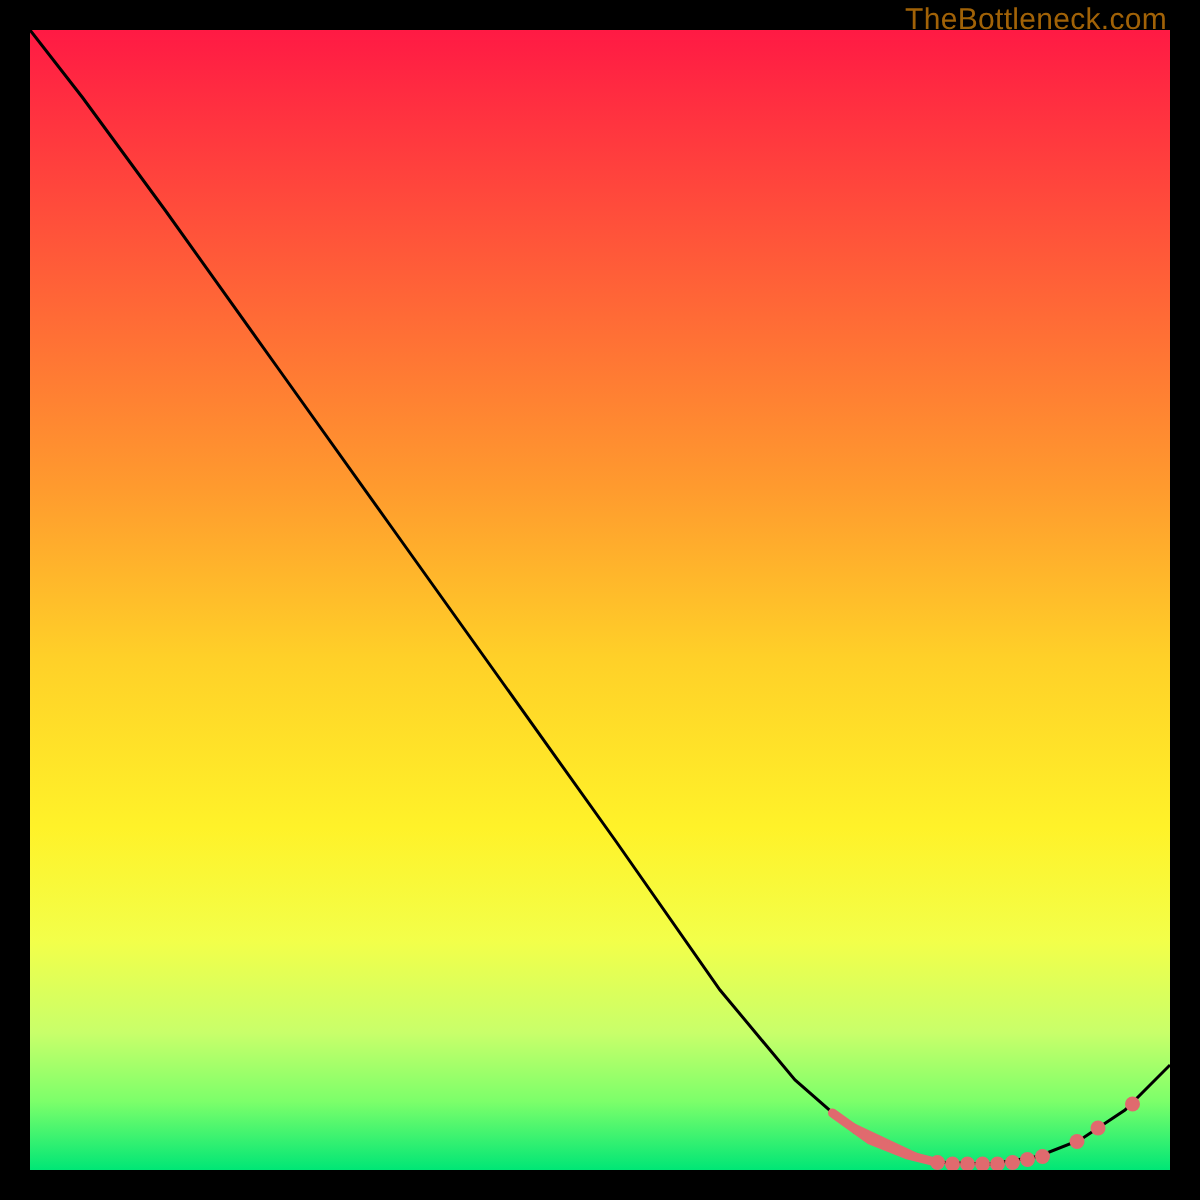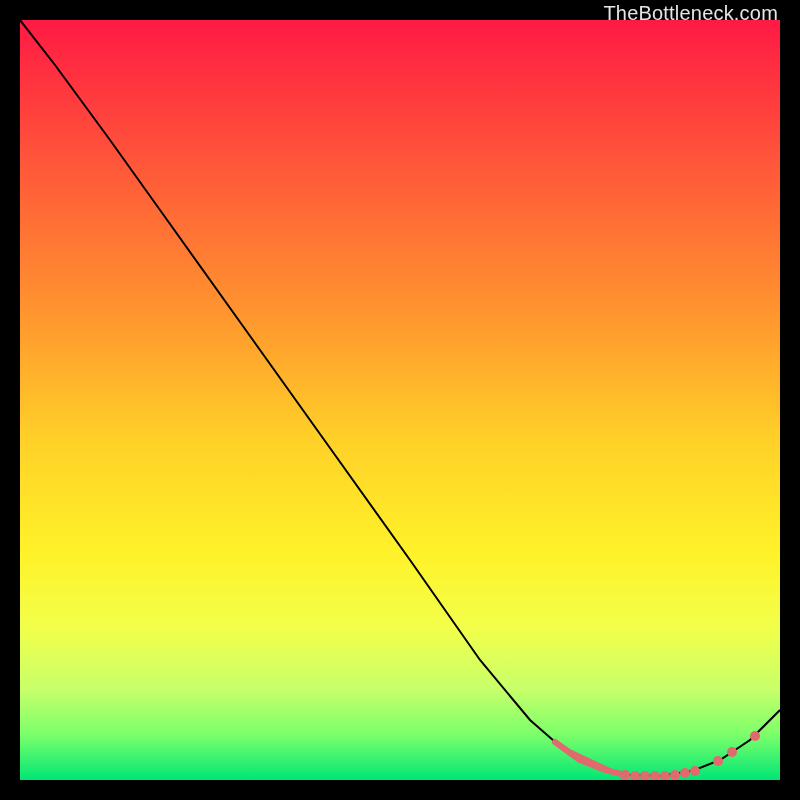--- a/index.html
+++ b/index.html
@@ -35,21 +35,21 @@
       #f2ff4a 80%,
       #c8ff6a 88%,
       #7cff6a 94%,
       #00e676 100%
     );
   }
   .watermark {
     position: absolute;
     top: 2px;
     right: 22px;
-    color: #e5e5e5;
+    color: #a16207;
     font-size: 20px;
     font-weight: 500;
     letter-spacing: 0.2px;
     user-select: none;
   }
   svg.curve {
     position: absolute;
     left: 0;
     top: 0;
     width: 760px;

